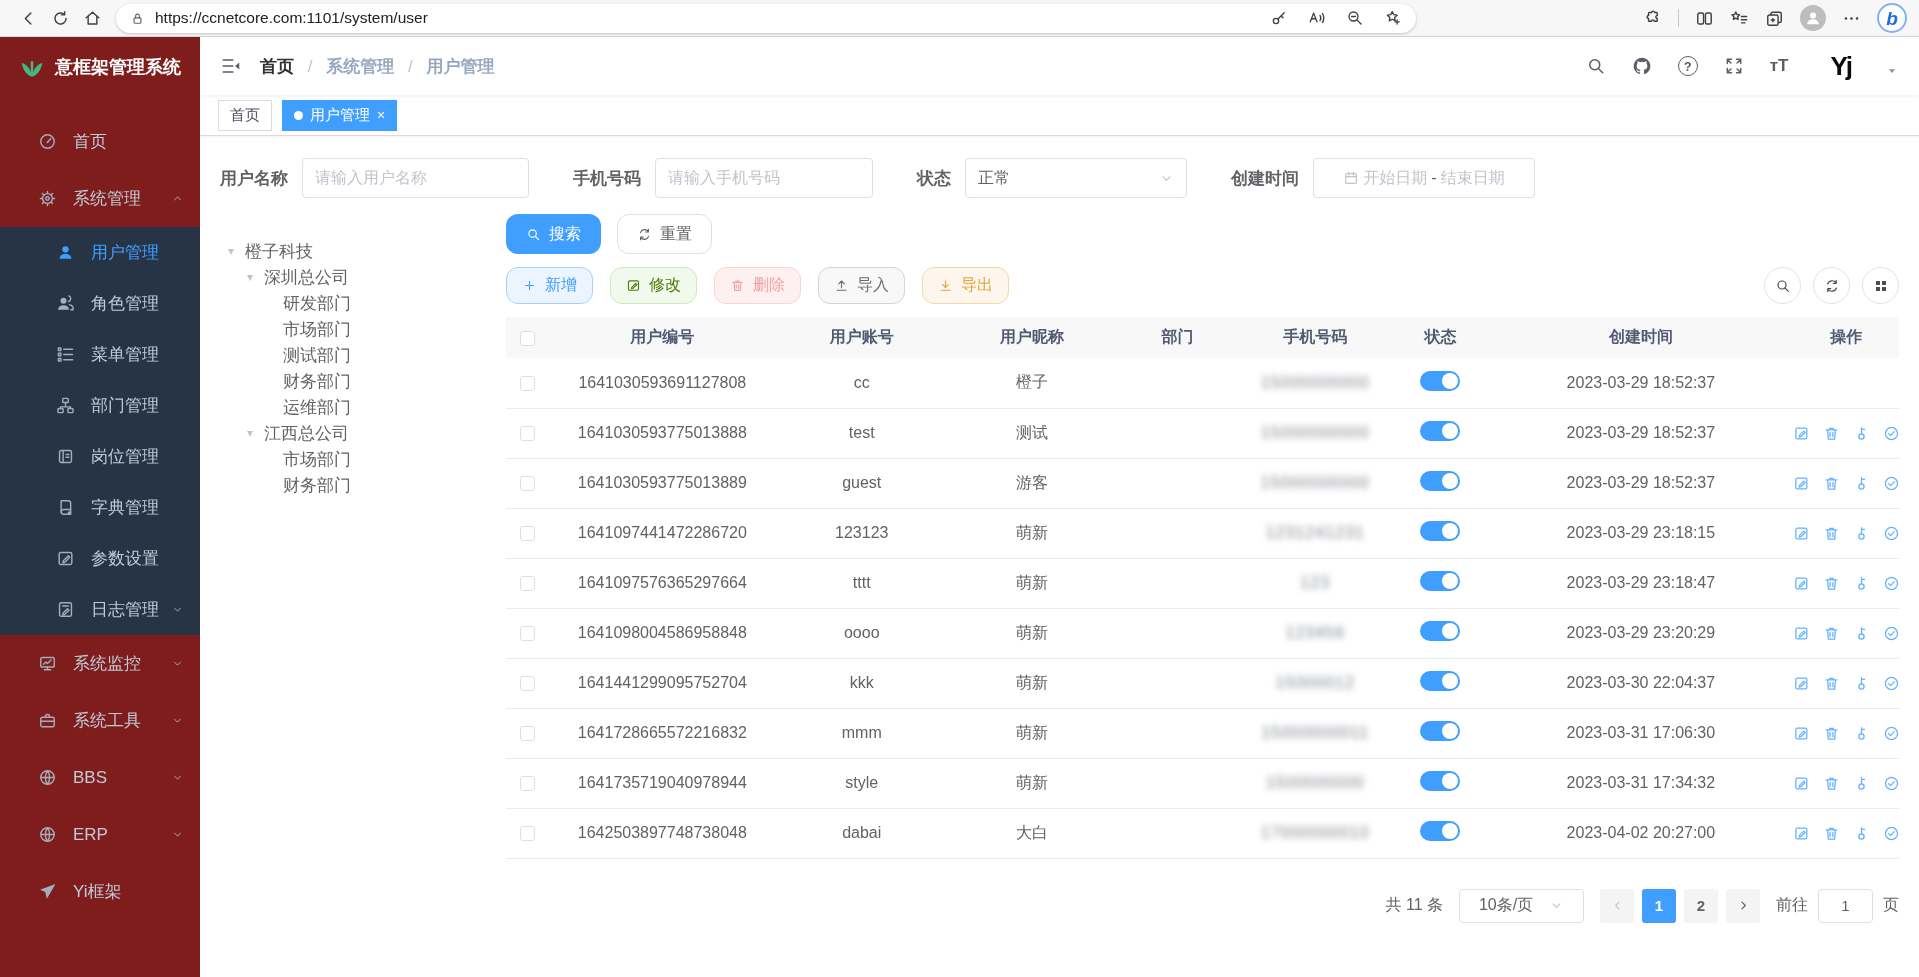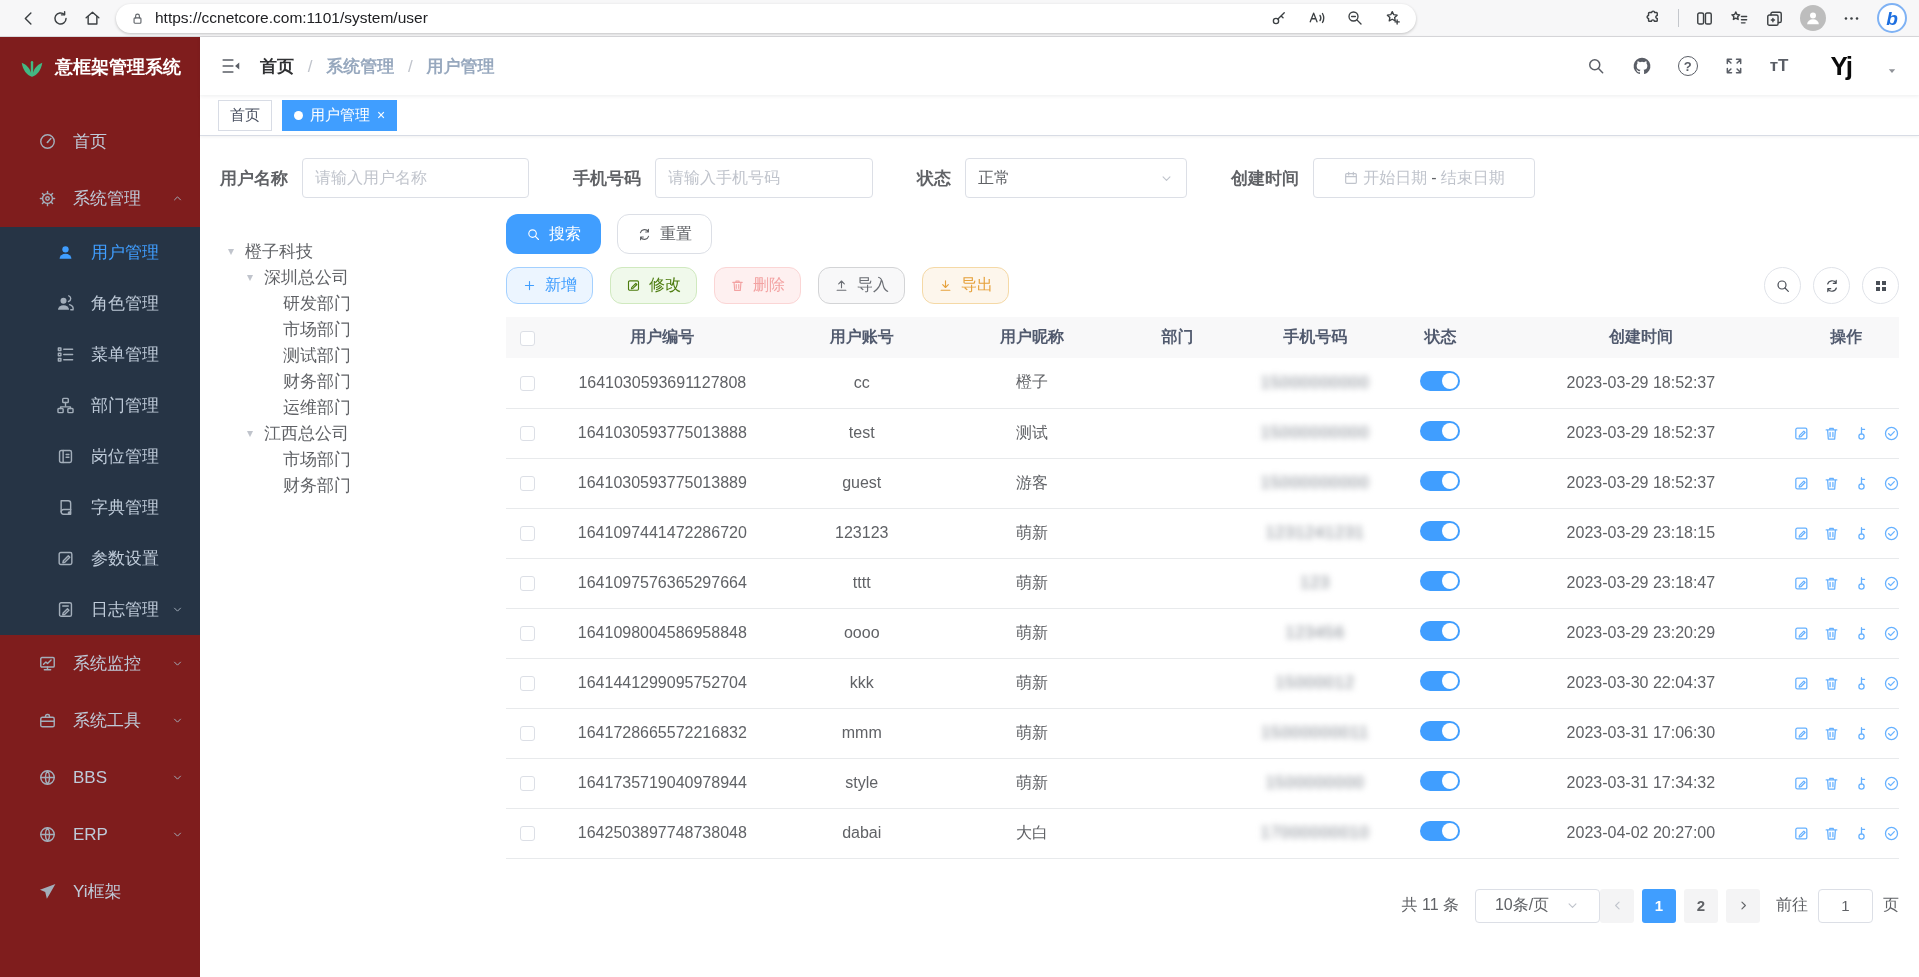--- a/index.html
+++ b/index.html
@@ -118,21 +118,21 @@
   .toggle { width:40px; height:20px; border-radius:10px; background:#409eff; display:inline-block; position:relative; }
   .toggle::after { content:""; position:absolute; right:2px; top:2px; width:16px; height:16px;
     border-radius:50%; background:#fff; }
   .act-ics { display:flex; justify-content:center; gap:13px; color:#66b1ff; font-size:17px; }
   .act-ics span { cursor:pointer; }
 
   .pagination { display:flex; align-items:center; justify-content:flex-end; margin-top:30px;
     font-size:16px; color:#606266; }
   .pg-total { margin-right:16px; }
   .page-size { width:125px; height:34px; border:1px solid #dcdfe6; border-radius:4px;
-    display:flex; align-items:center; justify-content:center; gap:16px; margin-right:0; }
+    display:flex; align-items:center; justify-content:center; gap:16px; margin-right:16px; }
   .page-size .sel-chev { margin-left:0; }
   .pager { display:flex; gap:8px; align-items:center; margin-right:16px; }
   .pg-btn { min-width:34px; height:34px; background:#f4f4f5; border-radius:3px; display:flex;
     align-items:center; justify-content:center; font-weight:600; color:#606266; cursor:pointer; font-size:15px; }
   .pg-btn.active { background:#409eff; color:#fff; }
   .pg-btn.dis { color:#c0c4cc; }
   .goto-label { margin-right:10px; }
   .goto-input { width:55px; height:34px; border:1px solid #dcdfe6; border-radius:4px; text-align:center;
     font-size:15px; color:#606266; margin-right:10px; outline:none; font-family:inherit; }
 </style>

